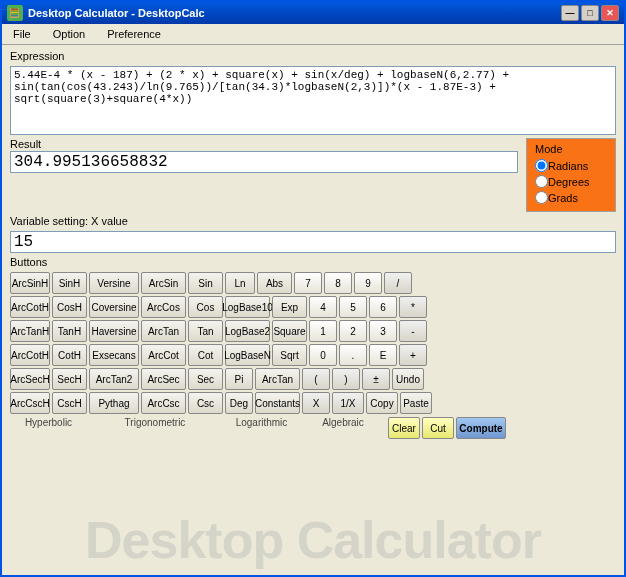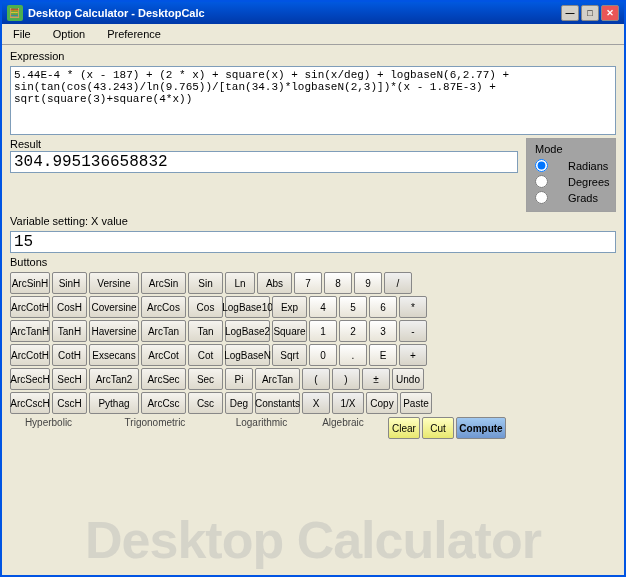--- a/index.html
+++ b/index.html
@@ -107,30 +107,30 @@
       gap: 8px;
       align-items: flex-start;
     }
     .result-left {
       flex: 1;
     }
     .mode-section {
       width: 90px;
       border: 1px solid #a0a0a0;
       padding: 4px 8px;
-      background: #a3a3a3;
+      background: #f97316;
     }
     .mode-title {
       font-size: 11px;
       margin-bottom: 4px;
     }
     .radio-option {
       display: flex;
       align-items: center;
-      gap: 20px;
+      gap: 0;
       margin-bottom: 3px;
       font-size: 11px;
       cursor: pointer;
     }
     .text-input {
       width: 100%;
       height: 22px;
       border: 1px solid #7f9db9;
       background: white;
       padding: 2px 3px;

